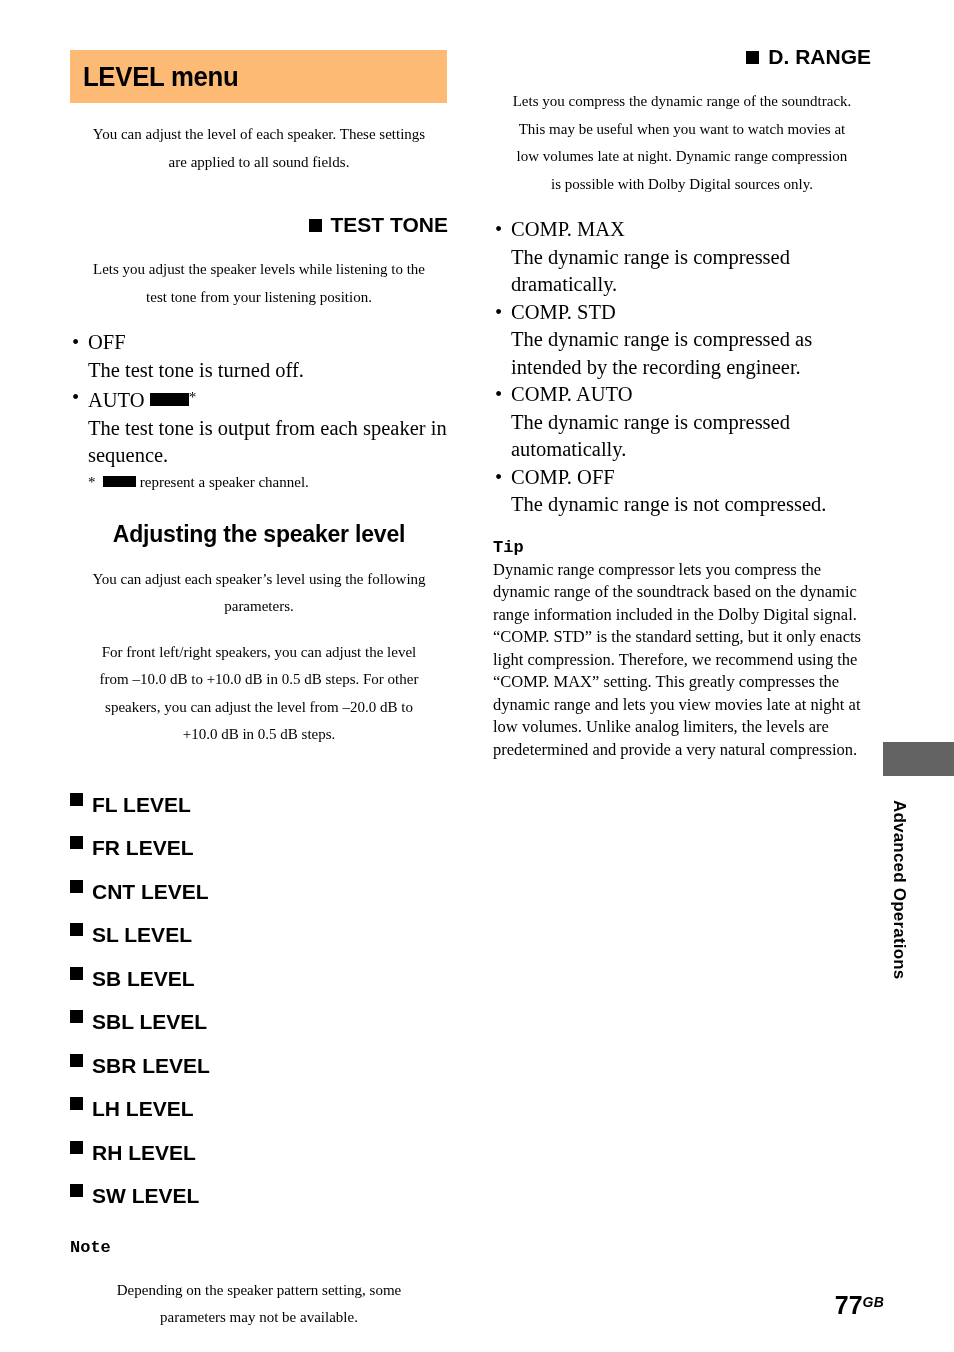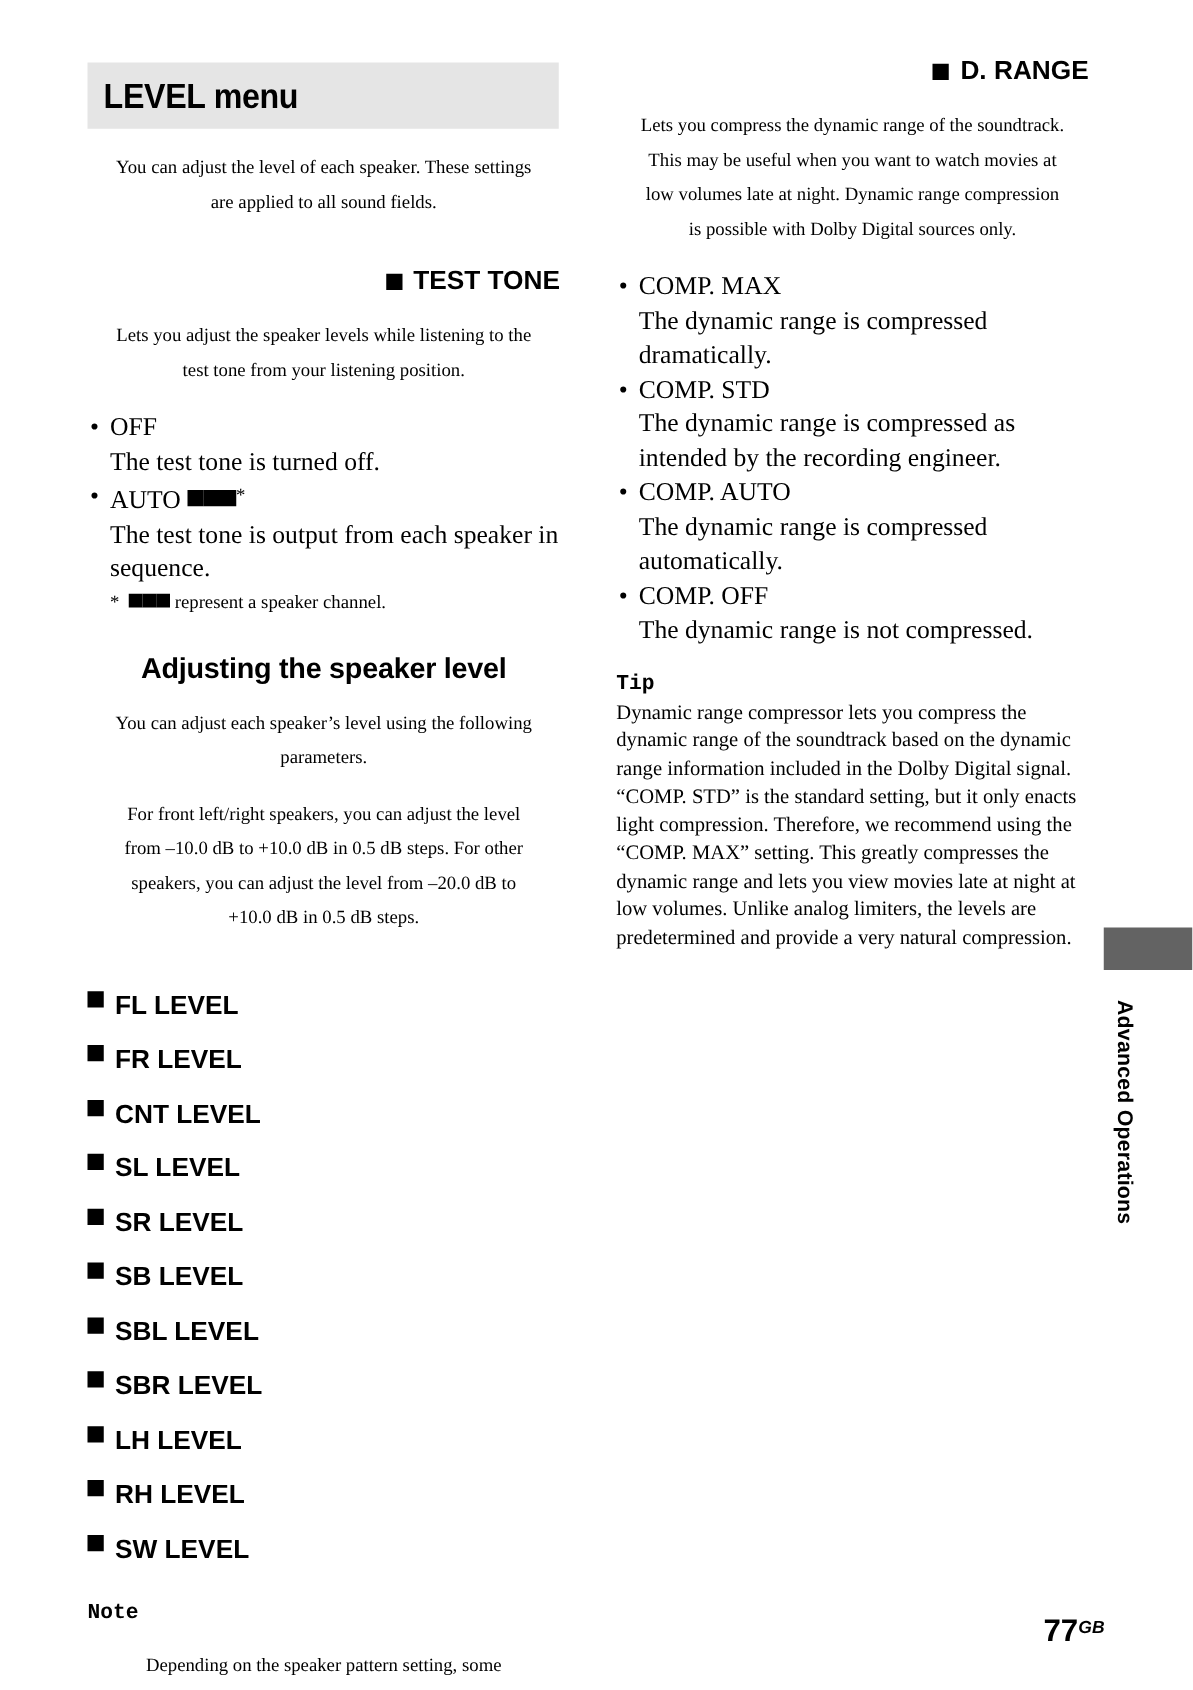--- a/index.html
+++ b/index.html
@@ -29,21 +29,21 @@
   }
   .col-right {
     position: absolute;
     left: 493px;
     top: 44px;
     width: 378px;
   }
 
   
   .banner {
-    background: #e5e5e5;
+    background: #fdba74;
     height: 53px;
     width: 377px;
     margin: 0 0 10px 0;
     display: flex;
     align-items: center;
   }
   .banner-title {
     font-family: "Liberation Sans Narrow", "Liberation Sans", sans-serif;
     font-weight: bold;
     font-size: 28px;
@@ -262,24 +262,20 @@
       <div class="level-item">
         <span class="sq"></span>
         <span>CNT LEVEL</span>
       </div>
       <div class="level-item">
         <span class="sq"></span>
         <span>SL LEVEL</span>
       </div>
       <div class="level-item">
         <span class="sq"></span>
-        <span>SR LEVEL</span>
-      </div>
-      <div class="level-item">
-        <span class="sq"></span>
         <span>SB LEVEL</span>
       </div>
       <div class="level-item">
         <span class="sq"></span>
         <span>SBL LEVEL</span>
       </div>
       <div class="level-item">
         <span class="sq"></span>
         <span>SBR LEVEL</span>
       </div>

